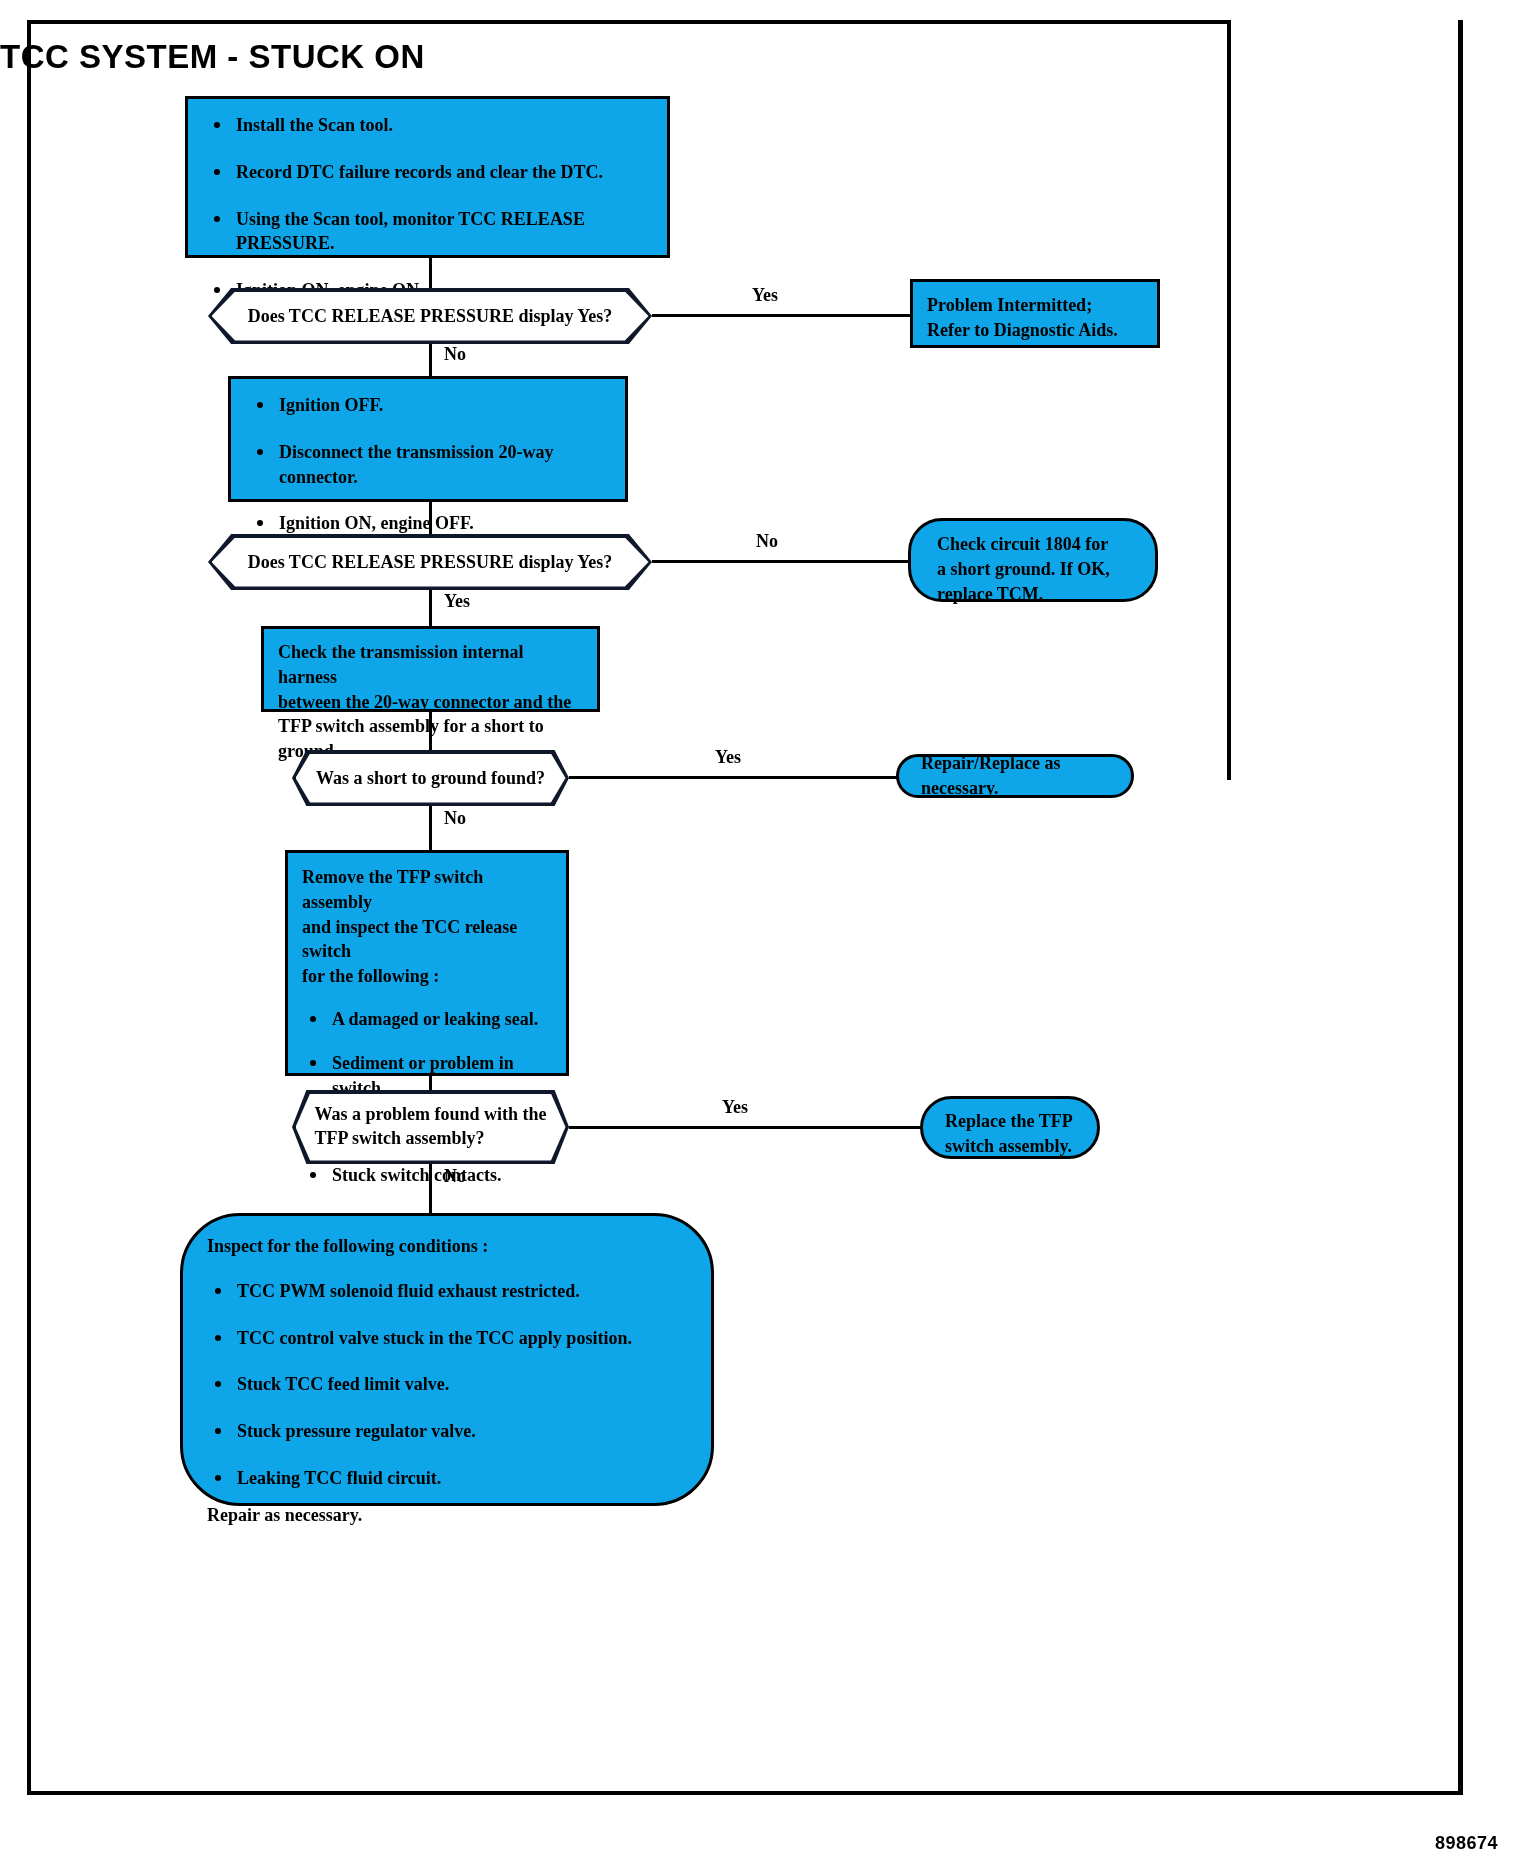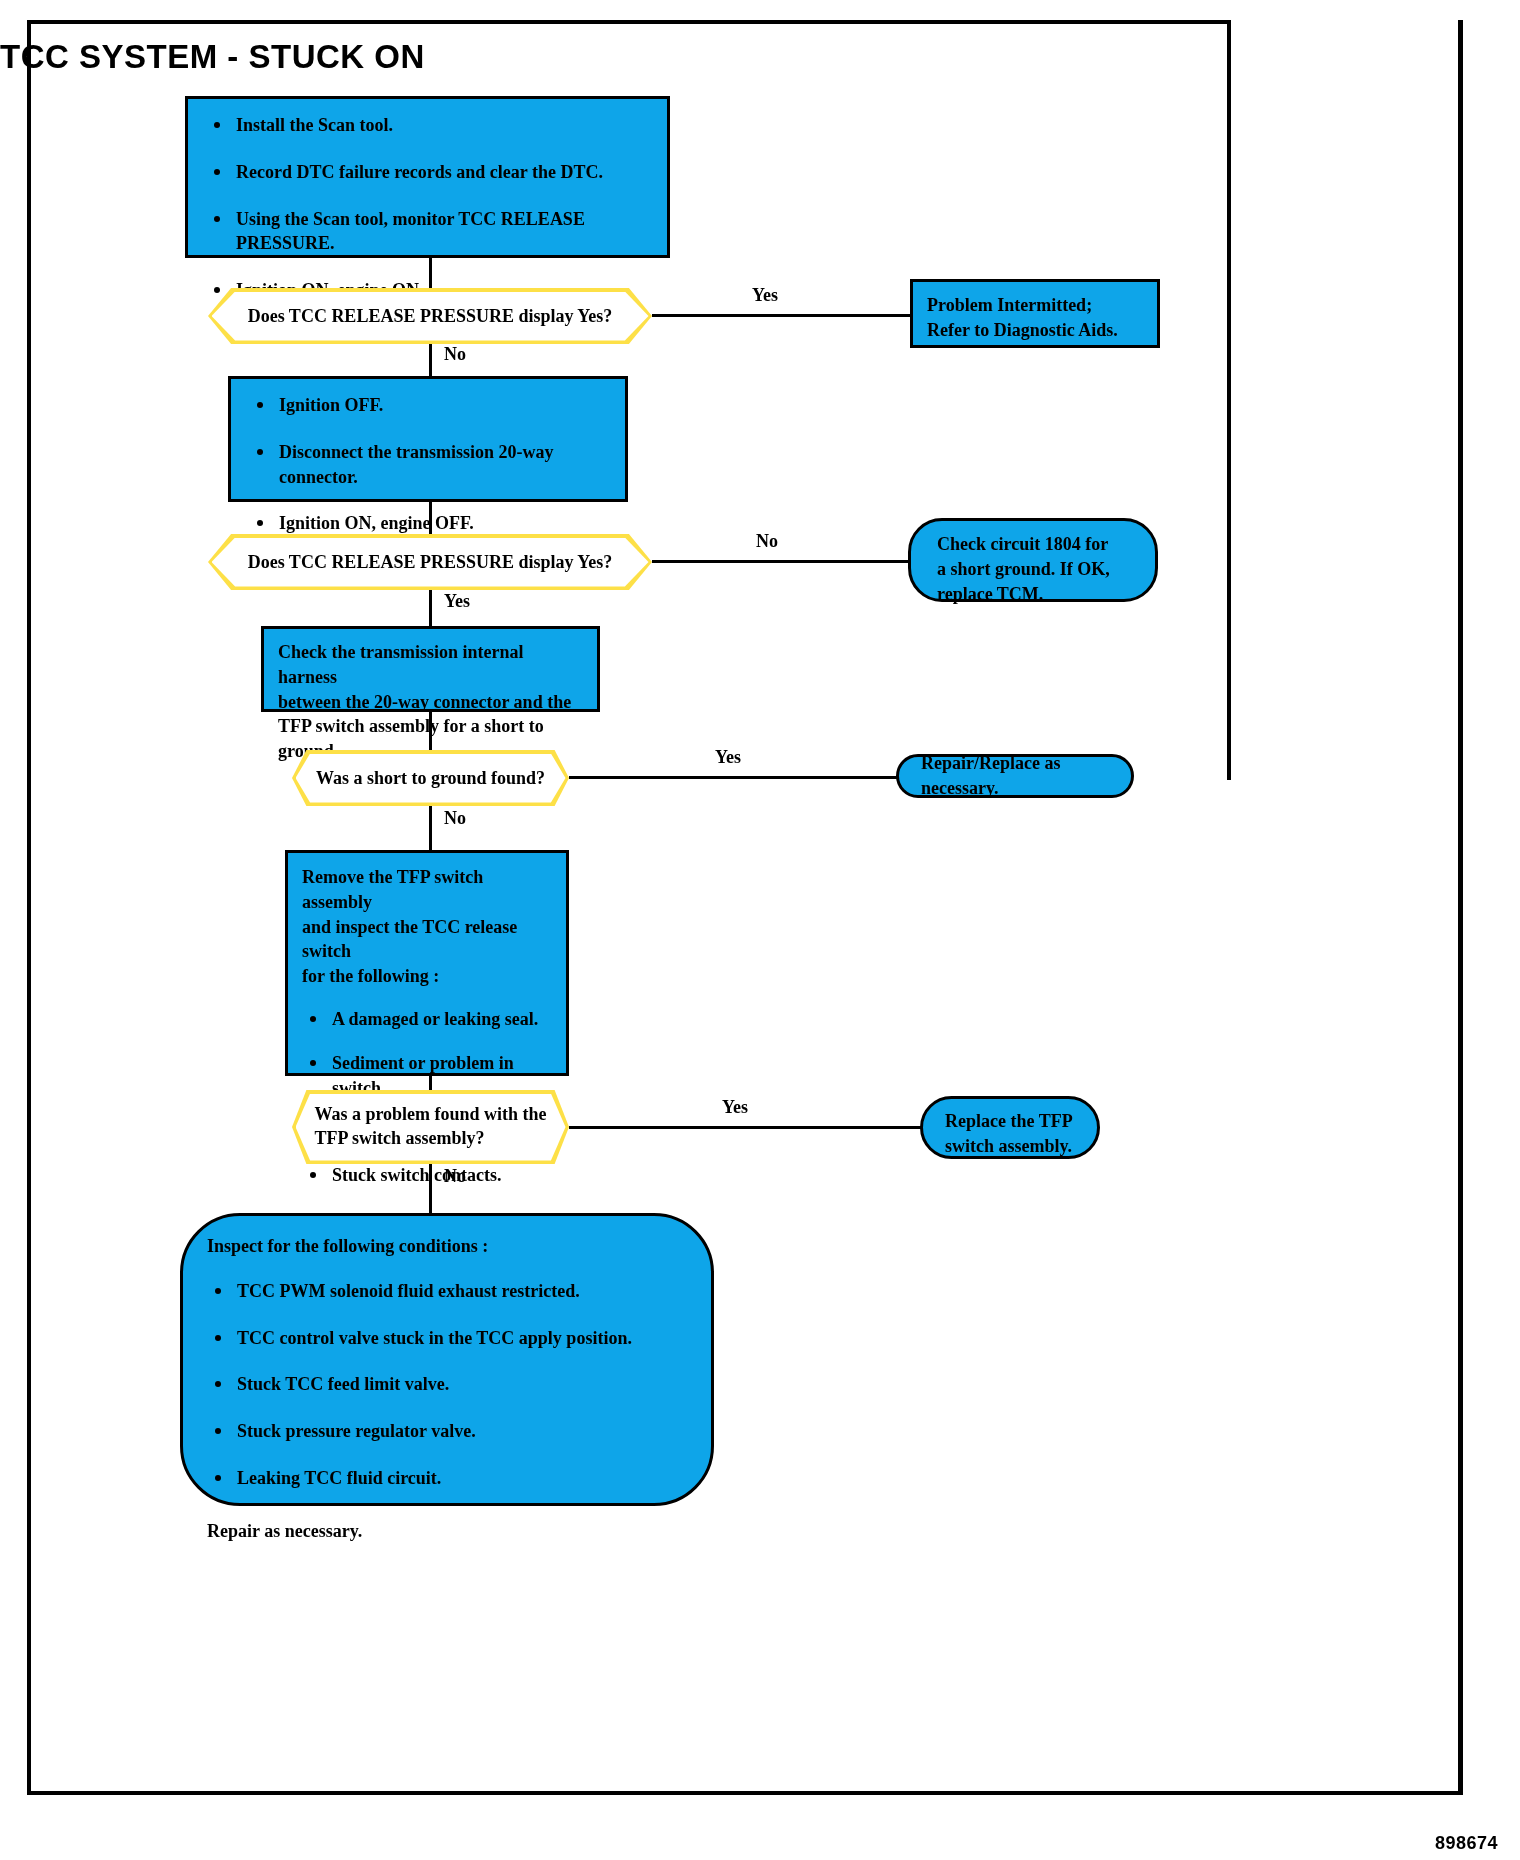--- a/index.html
+++ b/index.html
@@ -50,21 +50,21 @@
 
   
   .round {
     border: 3px solid #000;
     border-radius: 34px;
   }
   .round.big { border-radius: 60px; }
 
   
   .hex {
-    background: #fde047;
+    background: #0f172a;
     display: flex;
     align-items: center;
     justify-content: center;
     clip-path: polygon(0% 50%, 5.2% 0%, 94.8% 0%, 100% 50%, 94.8% 100%, 5.2% 100%);
   }
   .hex > .hex-inner {
     width: calc(100% - 7px);
     height: calc(100% - 7px);
     background: #fff;
     clip-path: polygon(0% 50%, 5.4% 0%, 94.6% 0%, 100% 50%, 94.6% 100%, 5.4% 100%);
@@ -97,21 +97,21 @@
     content: "";
     position: absolute;
     left: 8px; top: 9px;
     width: 6px; height: 6px;
     border-radius: 50%;
     background: #000;
   }
   ul.bullets.tight li { margin-bottom: 19px; }
 
   .lead-line { font-size: 18px; font-weight: 600; margin-bottom: 20px; }
-  .tail-line { font-size: 18px; font-weight: 600; margin-top: 28px; }
+  .tail-line { font-size: 18px; font-weight: 600; margin-top: 12px; }
 
   
   .vline { position: absolute; width: 3px; background: #000; }
   .hline { position: absolute; height: 3px; background: #000; }
 
   .branch-label {
     position: absolute;
     font-size: 18px;
     font-weight: 600;
   }

